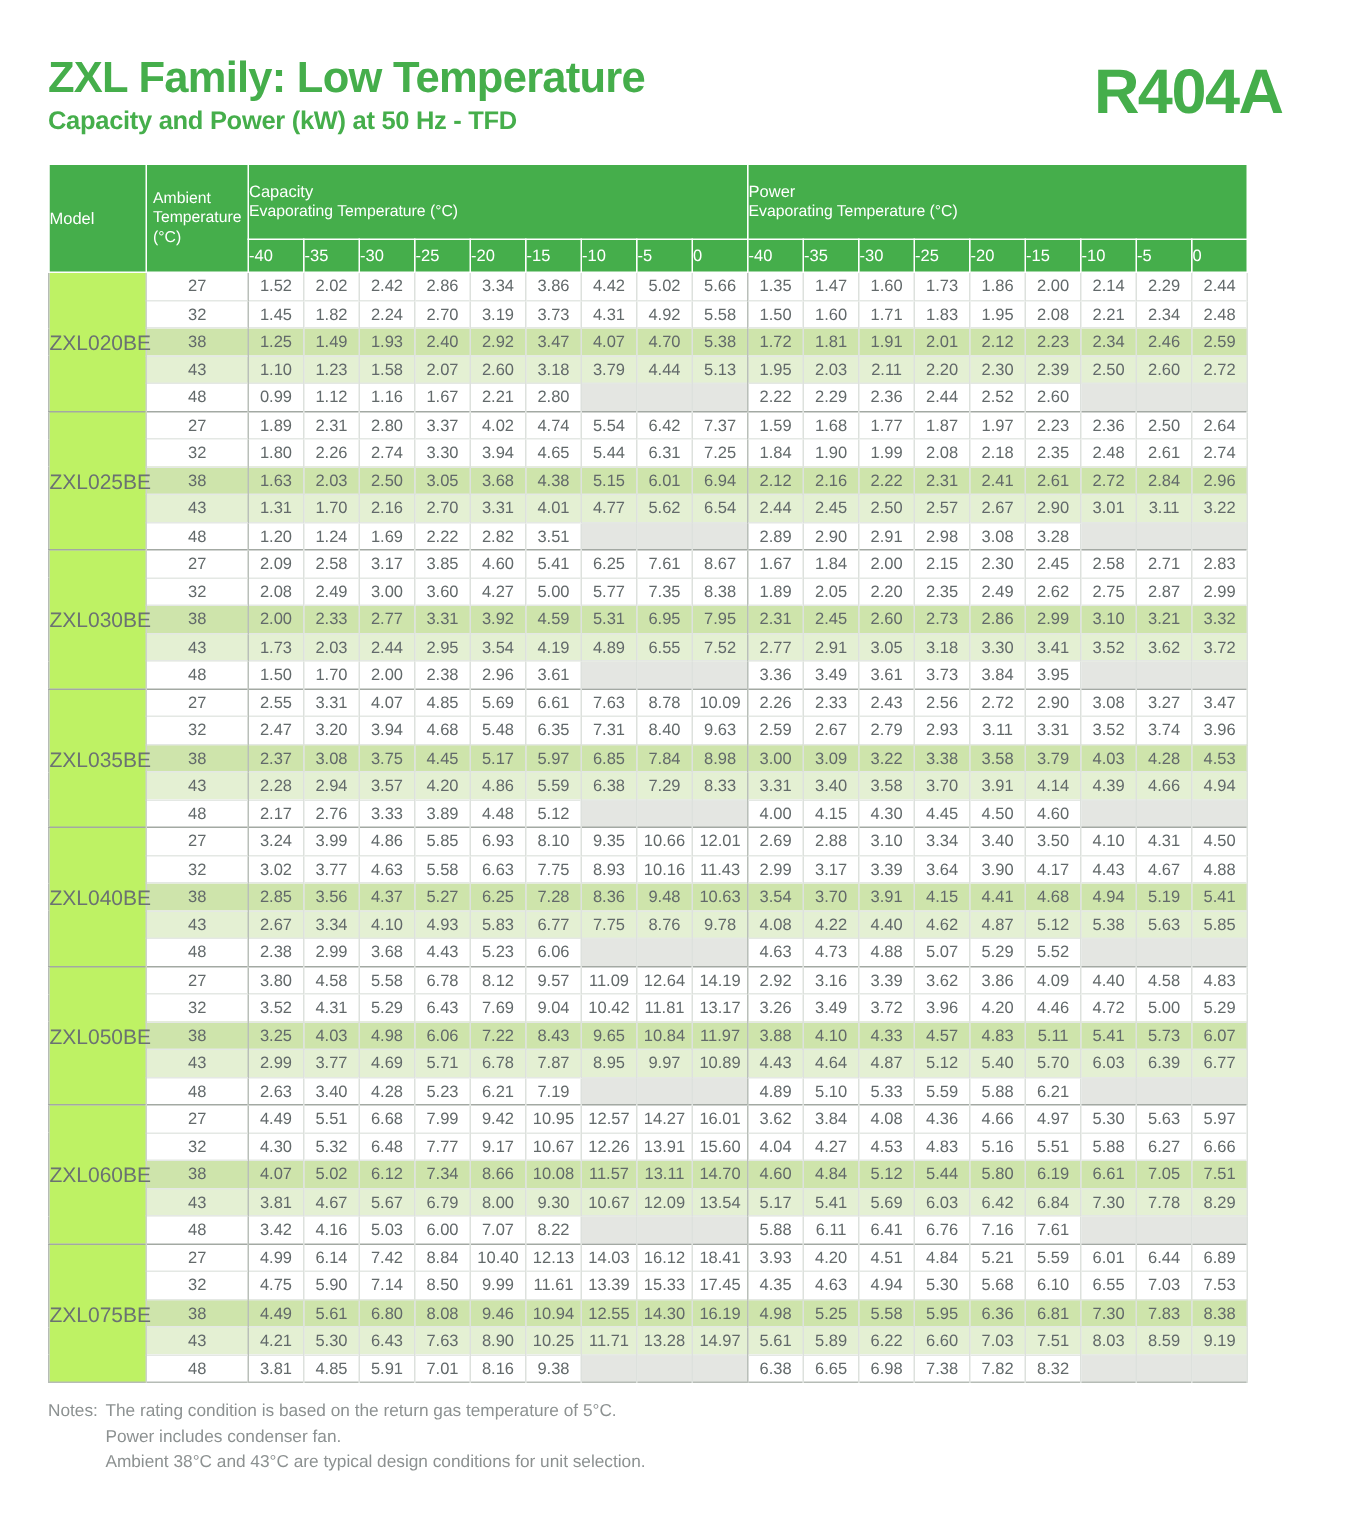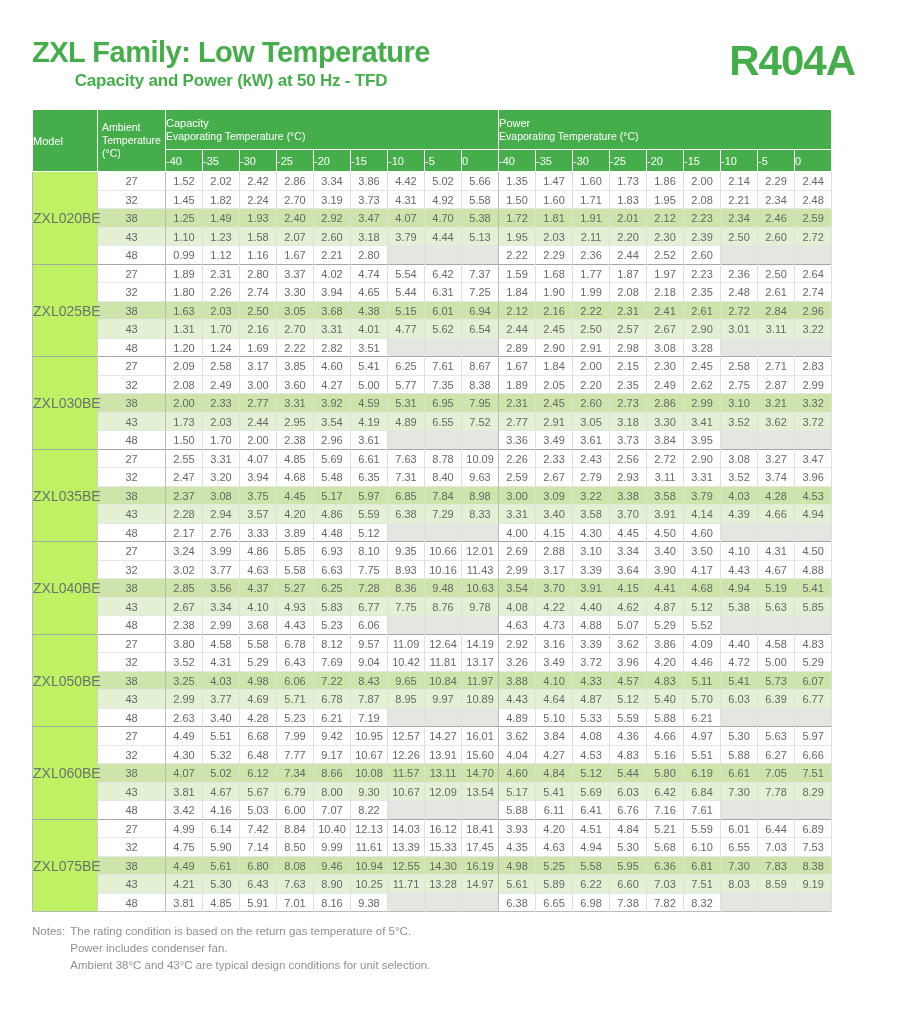--- a/index.html
+++ b/index.html
@@ -11,30 +11,30 @@
     --line-light:#dde1dd;
     --line-dark:#a3a9a3;
     --line-mid:#b6bcb6;
   }
   *{box-sizing:border-box;margin:0;padding:0;}
   html,body{width:904px;background:#ffffff;font-family:"Liberation Sans",sans-serif;}
   body{height:1024px;overflow:hidden;}
   .page{padding:36px 49px 0 32px;}
   .doc-header{display:flex;justify-content:space-between;align-items:flex-start;margin-bottom:18px;}
   .title-block h1{color:var(--green);font-size:29px;font-weight:bold;letter-spacing:-0.5px;line-height:1.15;}
-  .title-block h2{color:var(--green);font-size:17px;font-weight:bold;letter-spacing:-0.2px;margin-top:2px;text-align:center;}
+  .title-block h2{color:var(--green);font-size:17px;font-weight:bold;letter-spacing:-0.2px;margin-top:2px;}
   .refrigerant{color:var(--green);font-size:42px;font-weight:bold;letter-spacing:-1px;line-height:1.0;margin-top:4px;margin-left:24px;}
 
   table{border-collapse:collapse;table-layout:fixed;width:800px;border:1px solid var(--line-mid);}
   col.c-model{width:65px;}
   col.c-ambient{width:68px;}
   col.c-val{width:37px;}
 
   thead th{background:var(--green);color:#fff;font-weight:normal;border:1px solid #fff;text-align:left;vertical-align:middle;}
-  th.section-h{height:40px;font-size:11px;line-height:1.3;}
+  th.section-h{height:50px;font-size:11px;line-height:1.3;}
   th.section-h .sec-title{font-size:11px;}
   th.section-h .sec-sub{font-size:10.5px;}
   th.model-h{font-size:11px;margin-left:48px;}
   th.ambient-h{font-size:10.5px;line-height:1.25;padding:2px 4px;}
   tr.evap-row th{height:22px;font-size:11px;}
 
   tbody td{height:18.5px;text-align:center;vertical-align:middle;font-size:11px;color:var(--txt);
            border-right:1px solid var(--line-light);border-top:1px solid #e4e8e4;background:#fff;}
   tbody tr.block-start td{border-top:1px solid var(--line-dark);}
   td.model-cell{font-size:14px;color:#6b7272;border-right:1px solid #cdd2cd;background:#bef264;}

